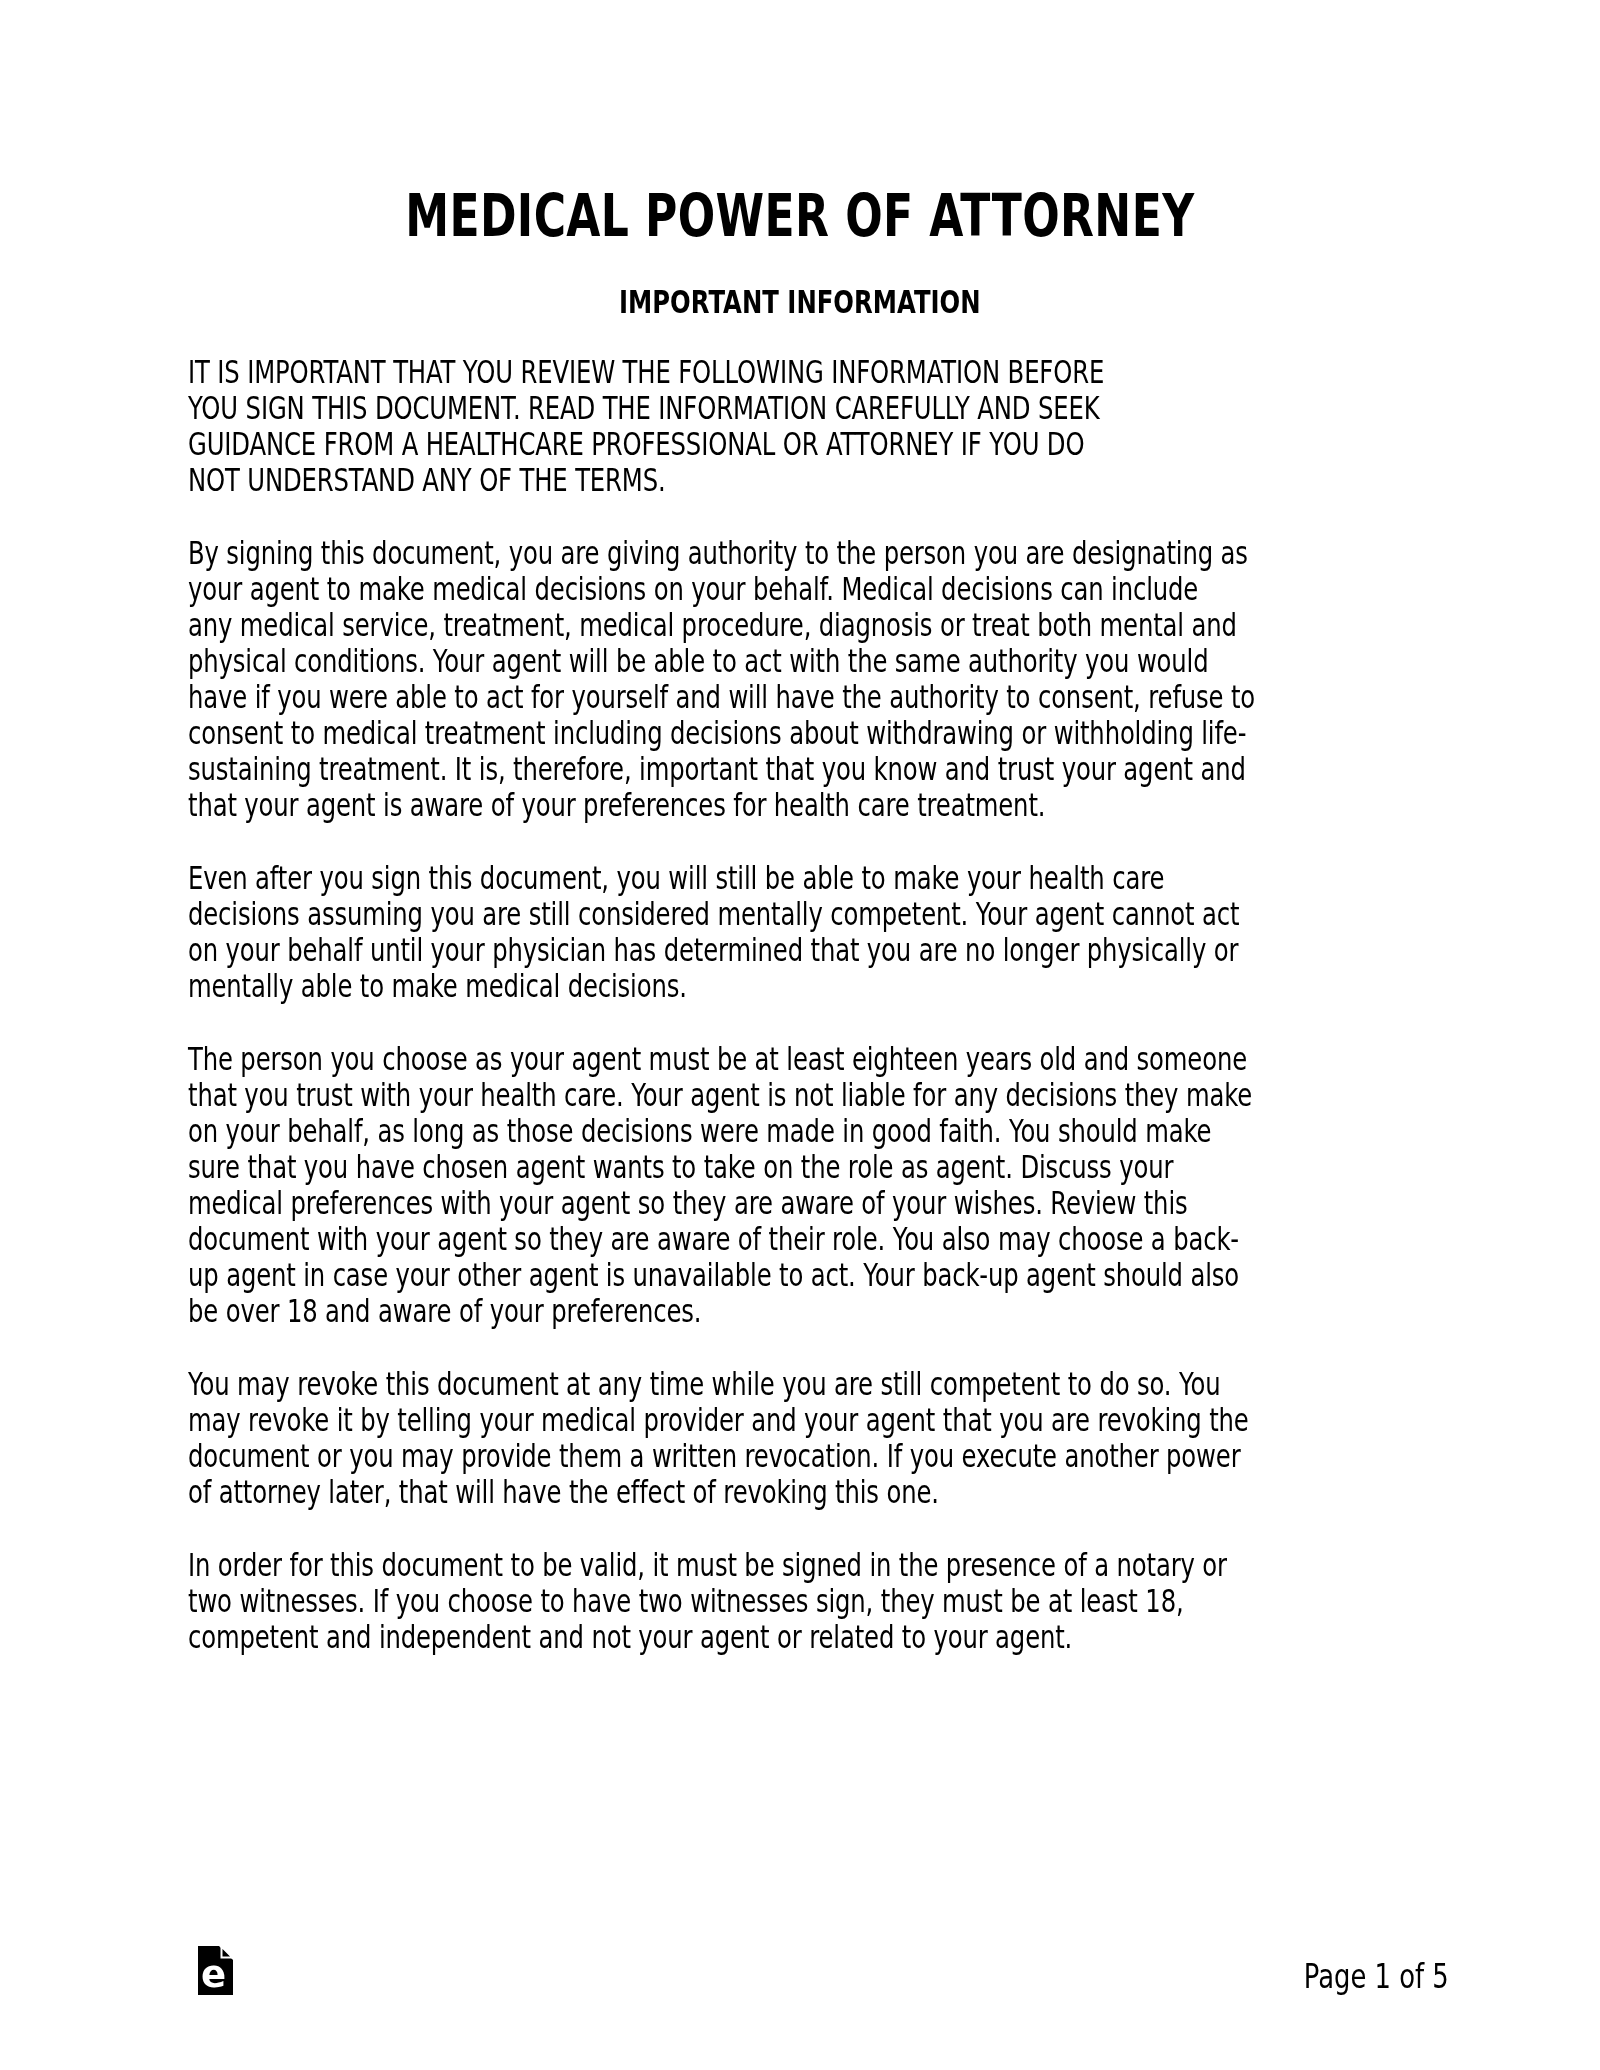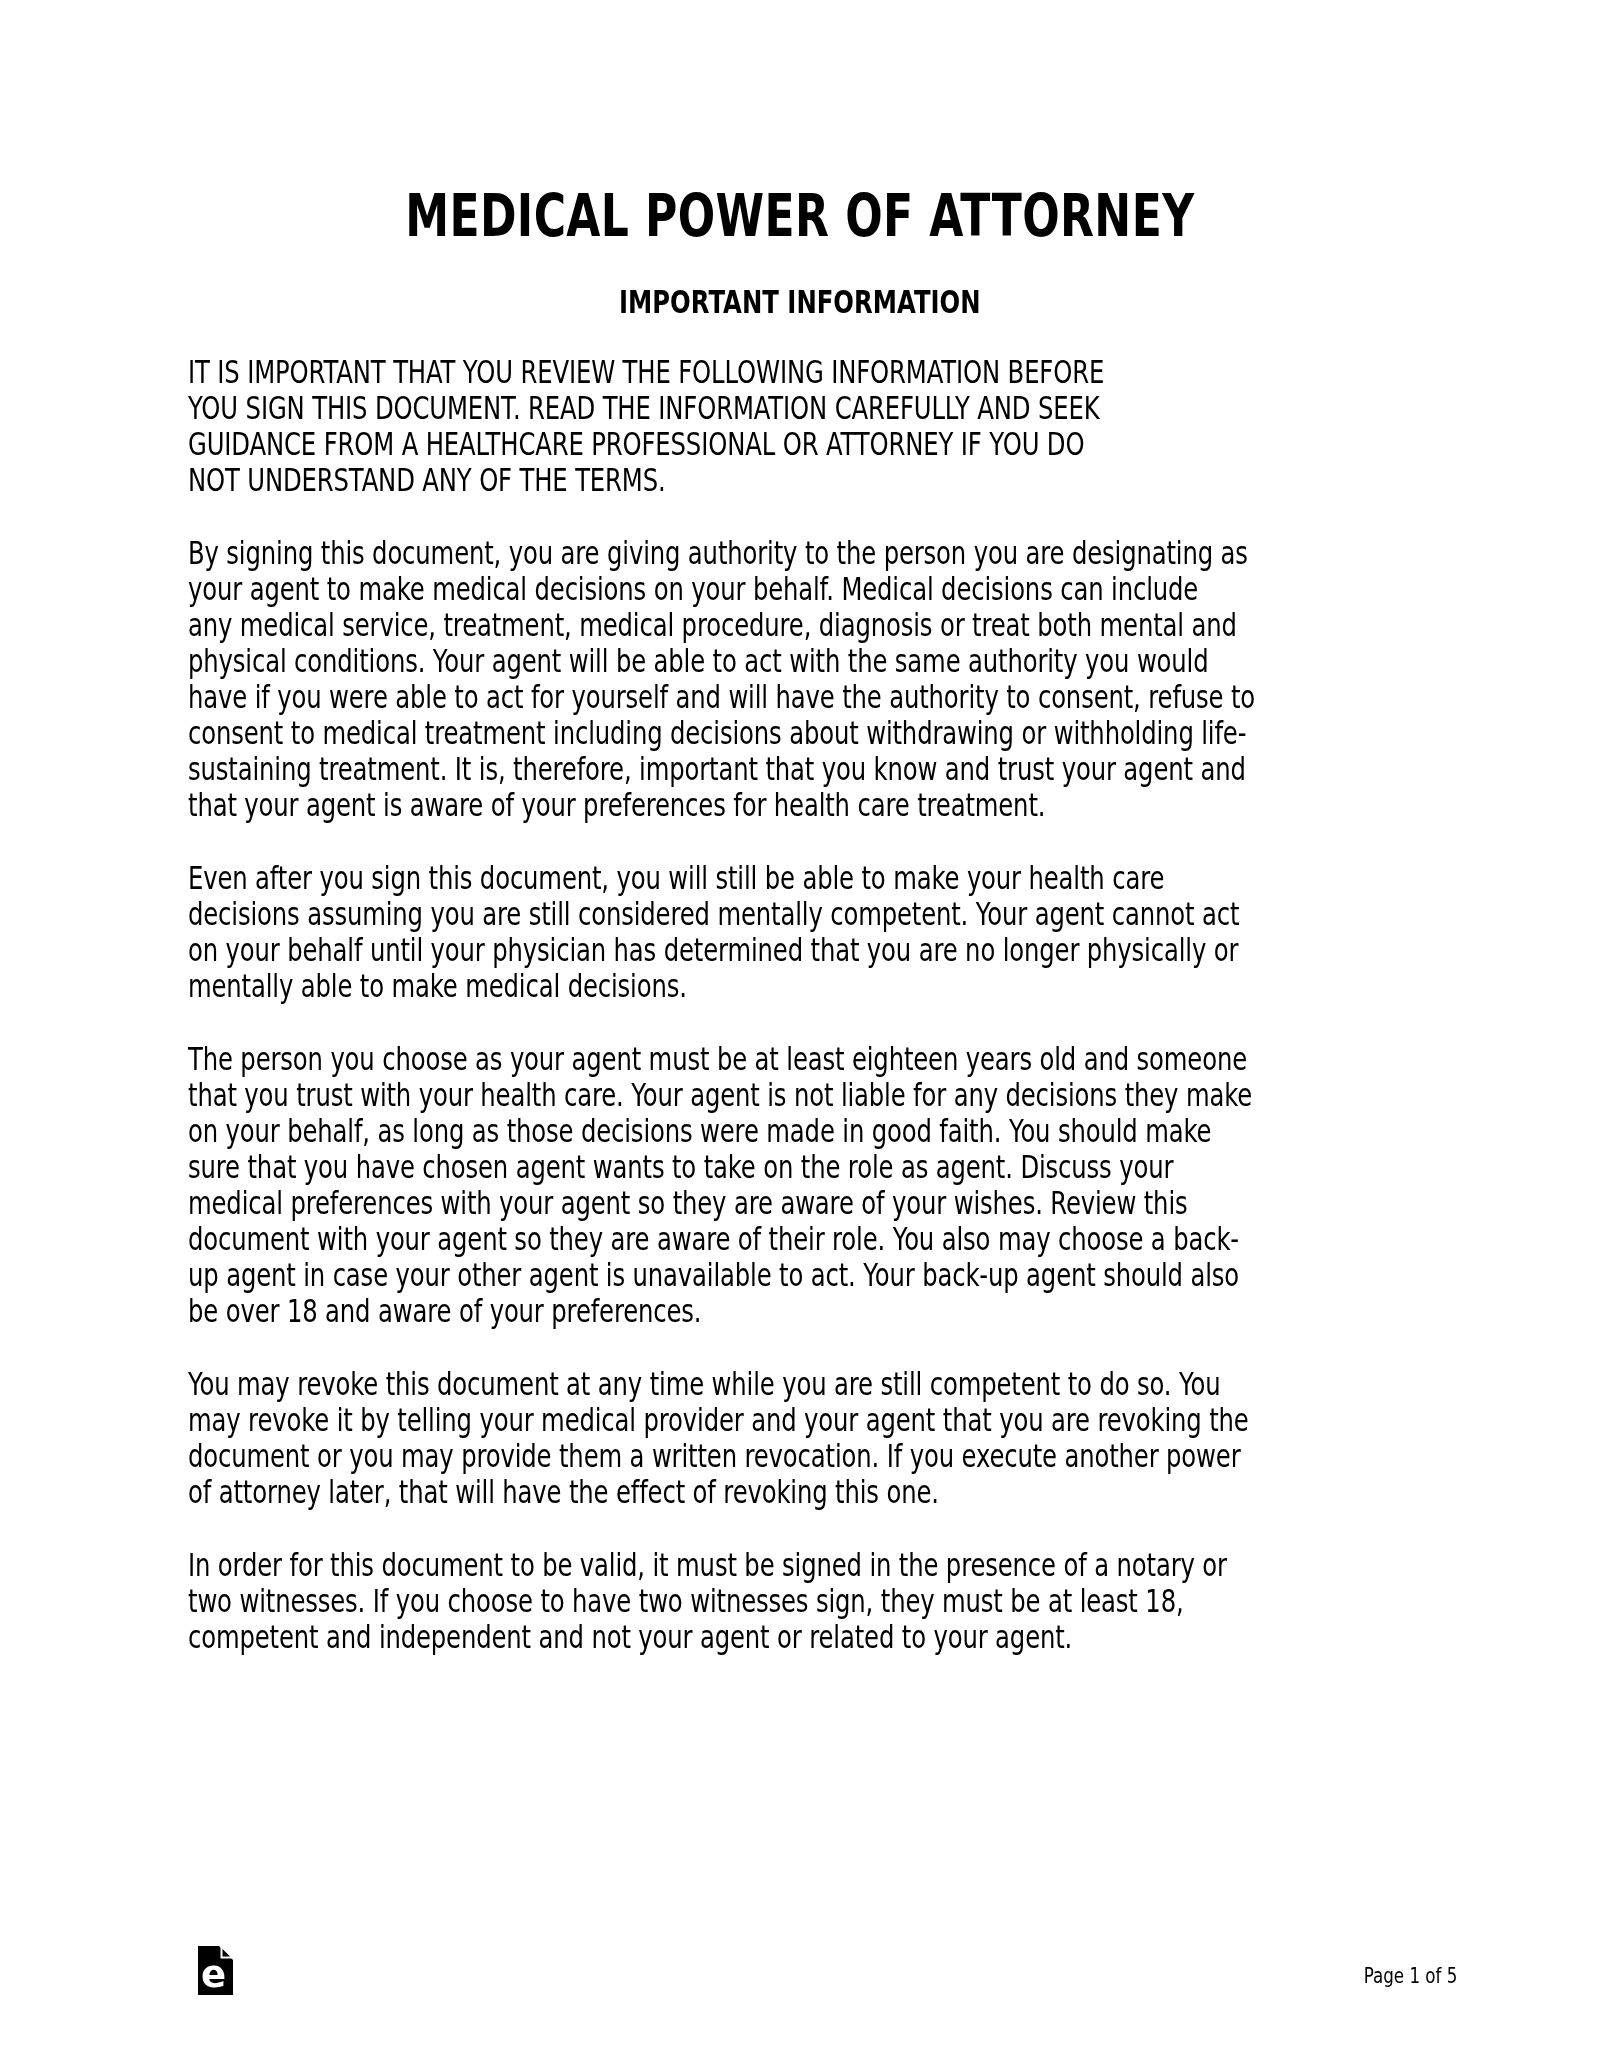--- a/index.html
+++ b/index.html
@@ -50,22 +50,22 @@
     line-height: 36px;
     letter-spacing: -0.2px;
   }
   .doc-body p {
     margin: 0 0 37px 0;
     white-space: pre-line; 
   }
   .footer-page {
     position: absolute;
     top: 1959px;
-    right: 143px;
-    font-size: 22px;
+    right: 151px;
+    font-size: 34px;
     line-height: 34px;
   }
   .footer-page span {
     display: inline-block;
     transform: scaleX(0.76);
     transform-origin: right top;
   }
   .logo {
     position: absolute;
     left: 198px;

